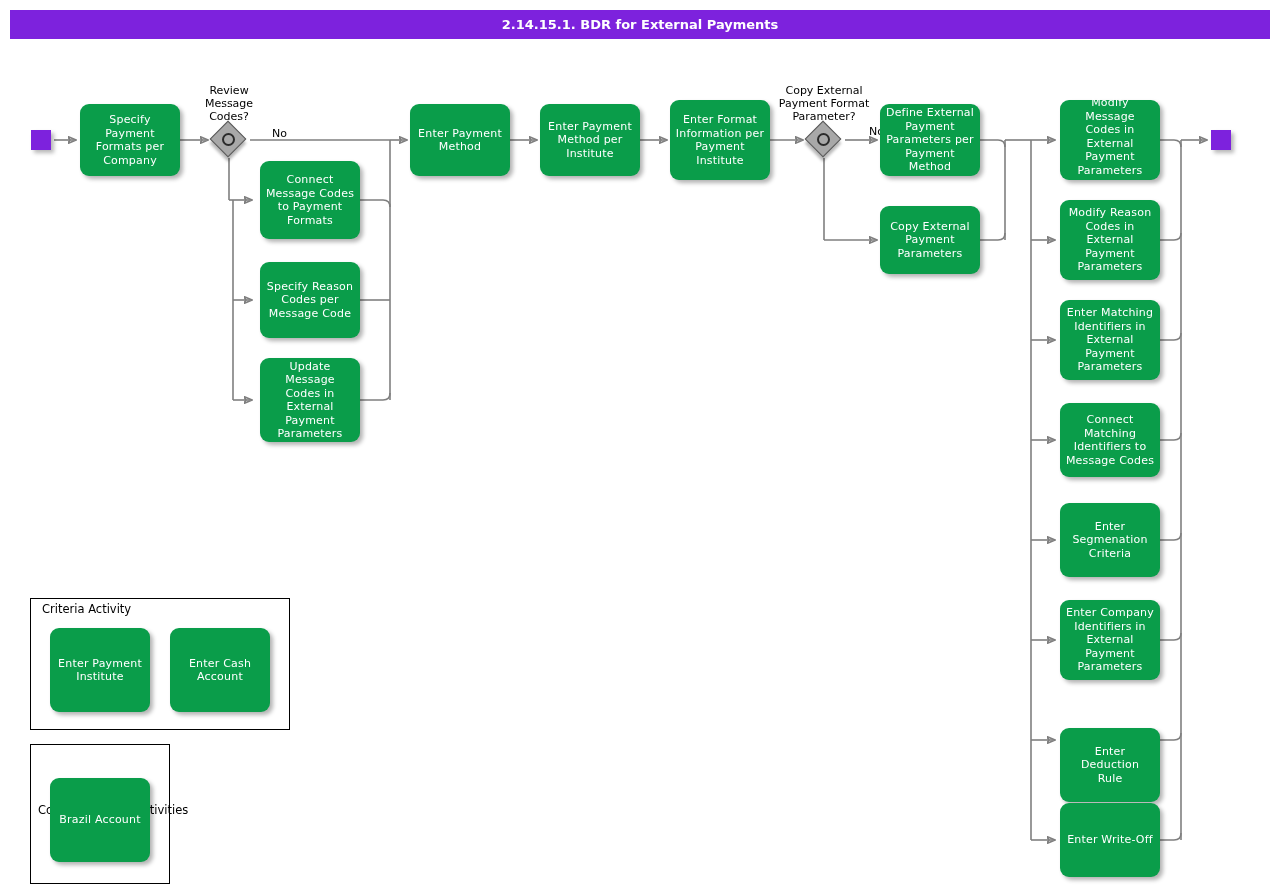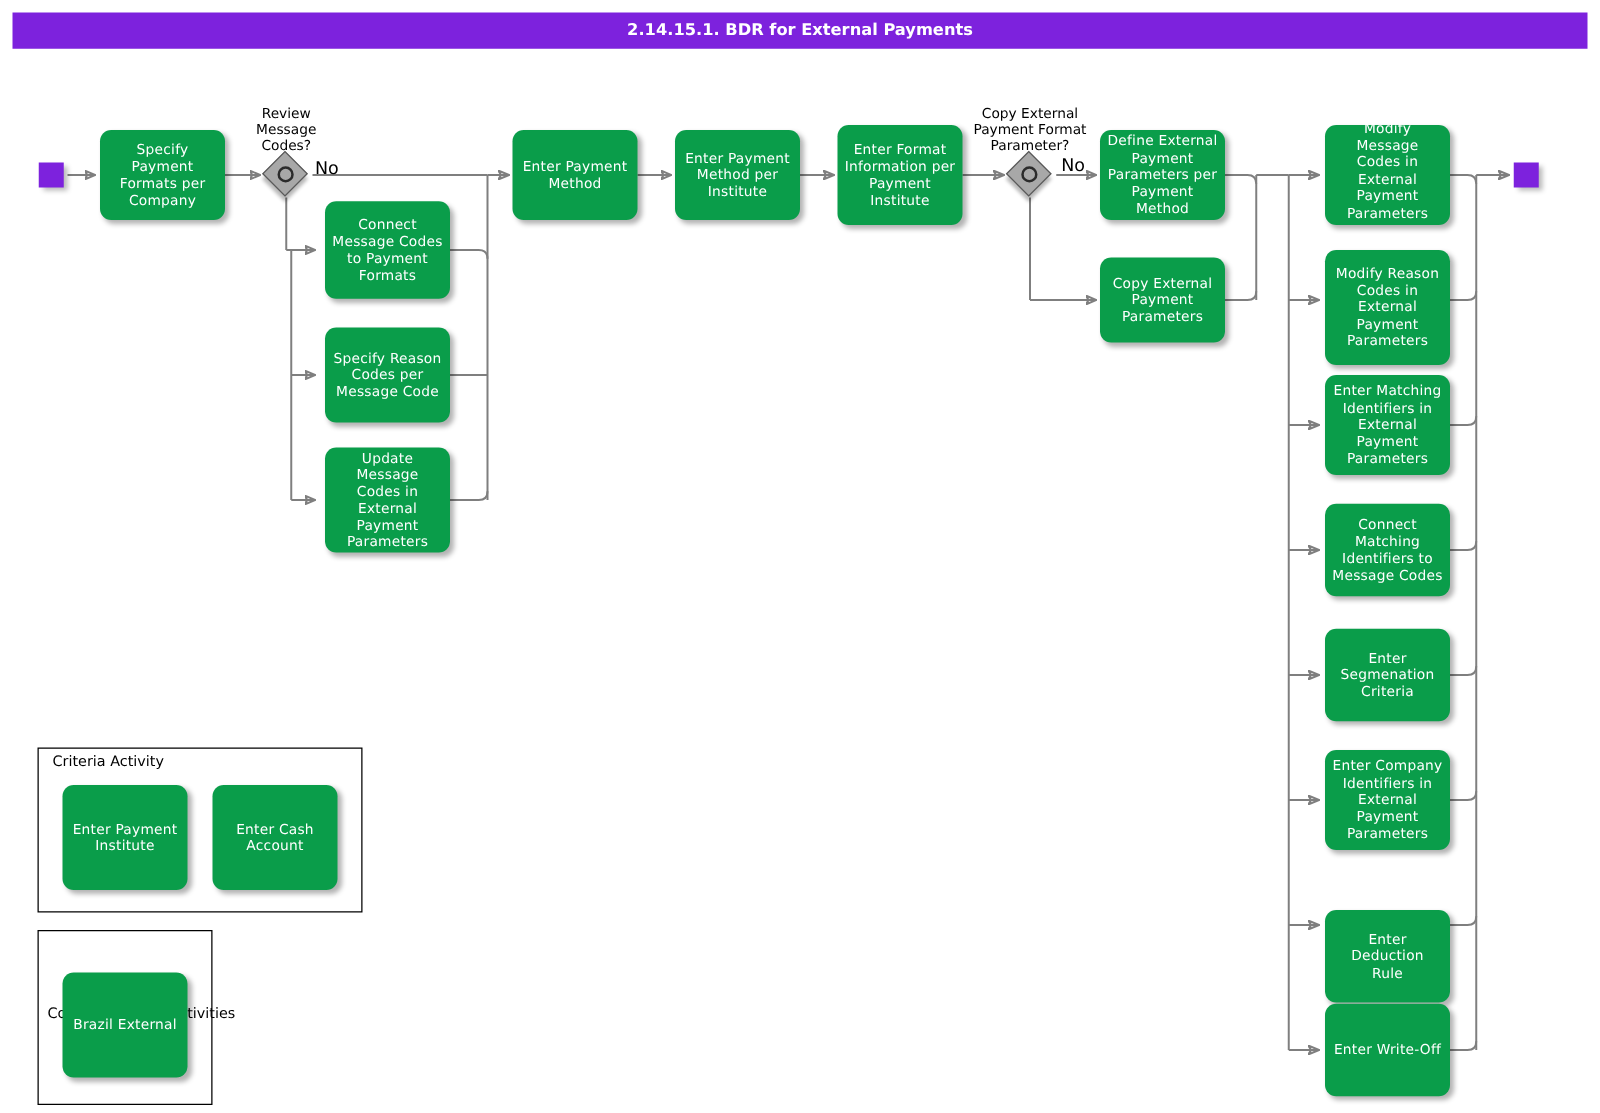--- a/index.html
+++ b/index.html
@@ -84,22 +84,23 @@
   .gw-label {
     position: absolute;
     font-size: 11px;
     line-height: 13px;
     color: #000000;
     text-align: center;
     white-space: pre-line;
   }
   .branch-label {
     position: absolute;
-    font-size: 14px;
+    font-size: 11px;
     color: #000000;
+    margin-left: 20px;
   }
 
   
   .terminal {
     position: absolute;
     width: 20px; height: 20px;
     background: #7D22DD;
     box-shadow: 3px 3px 4px rgba(0,0,0,0.28);
   }
 
@@ -242,21 +243,21 @@
   </div>
 
   <div class="task" style="left:880px; top:206px; width:100px; height:68px;">
     <span>Copy External<br>Payment<br>Parameters</span>
   </div>
 
   <div class="task" style="left:1060px; top:100px; width:100px; height:80px;align-items:flex-end;">
     <span>Modify Message<br>Codes in<br>External<br>Payment<br>Parameters</span>
   </div>
 
-  <div class="task" style="left:1060px; top:200px; width:100px; height:92px;">
+  <div class="task" style="left:1060px; top:200px; width:100px; height:80px;">
     <span>Modify Reason<br>Codes in<br>External<br>Payment<br>Parameters</span>
   </div>
 
   <div class="task" style="left:1060px; top:300px; width:100px; height:80px;">
     <span>Enter Matching<br>Identifiers in<br>External<br>Payment<br>Parameters</span>
   </div>
 
   <div class="task" style="left:1060px; top:403px; width:100px; height:74px;">
     <span>Connect<br>Matching<br>Identifiers to<br>Message Codes</span>
   </div>
@@ -285,16 +286,16 @@
   </div>
 
   <div class="task" style="left:170px; top:628px; width:100px; height:84px;">
     <span>Enter Cash<br>Account</span>
   </div>
 
   <div class="legend" style="left:30px; top:744px; width:140px; height:140px;"></div>
   <div class="legend-title" style="left:38px; top:803px;">Country Specific Activities</div>
 
   <div class="task" style="left:50px; top:778px; width:100px; height:84px;">
-    <span>Brazil External</span>
+    <span>Brazil Account</span>
   </div>
 
 </div>
 
 </body></html>

